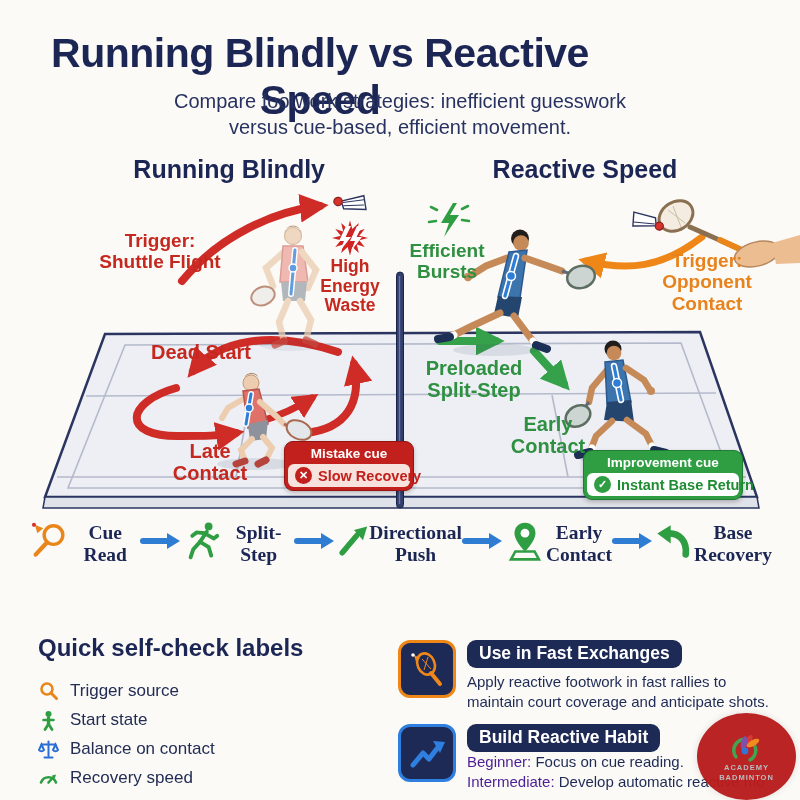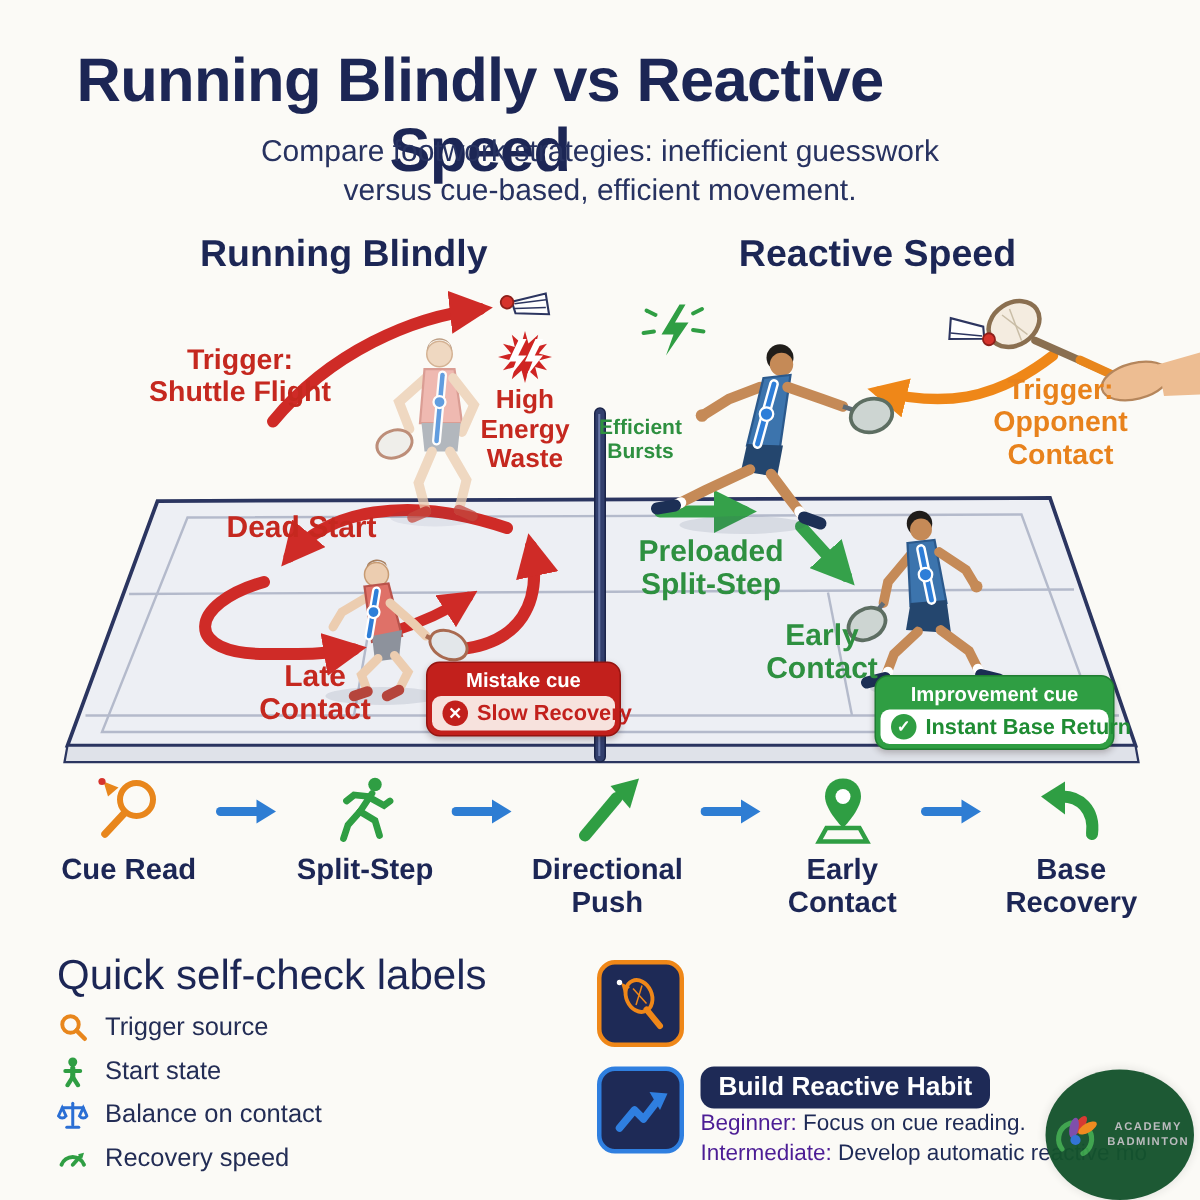--- a/index.html
+++ b/index.html
@@ -27,45 +27,45 @@
   .badge.mistake .bbody{background:#f7e2dd;}
   .badge.mistake .btext{color:#c2201c;}
   .badge.improve{background:#2f9e43;border:1.5px solid #1f7d31;}
   .badge.improve .bbody{background:#ffffff;}
   .badge.improve .btext{color:#1f8c33;}
   .cicon{width:17px;height:17px;border-radius:50%;display:flex;align-items:center;justify-content:center;
          color:#fff;font-size:11px;font-weight:800;flex-shrink:0;}
   .cicon.x{background:#c2201c;} .cicon.v{background:#2f9e43;}
   
   .flow{position:absolute;left:28px;top:516px;width:744px;display:flex;align-items:flex-start;}
-  .step{display:flex;flex-direction:column;align-items:center;}
+  .step{display:flex;flex-direction:row;align-items:center;font-family:Liberation Serif, serif;}
   .step .slabel{margin-top:6px;font-size:19.5px;font-weight:800;color:#1c2655;
                 text-align:center;white-space:pre-line;line-height:1.12;}
   .flowarrow{flex:1;display:flex;justify-content:center;margin-top:16px;}
   
   .selfcheck{position:absolute;left:38px;top:634px;width:330px;}
-  .selfcheck .sctitle{font-size:28px;font-weight:400;color:#1c2655;margin-bottom:9px;}
+  .selfcheck .sctitle{font-size:24px;font-weight:700;color:#1c2655;margin-bottom:19px;}
   .scitem{display:flex;align-items:flex-start;gap:11px;margin:8px 0;}
   .scitem .sclabel{font-size:17px;color:#232d55;}
   
   .callouts{position:absolute;left:398px;top:640px;width:375px;}
   .callout{display:flex;gap:11px;margin-bottom:13px;}
   .tile{width:52px;height:52px;border-radius:12px;background:#1e2a56;flex-shrink:0;
         display:flex;align-items:center;justify-content:center;}
   .tile.orange-b{border:3px solid #ef8718;}
   .tile.blue-b{border:3px solid #2f7fe0;}
   .cpill{display:inline-block;background:#1e2a56;color:#fff;font-size:17.5px;font-weight:800;
          padding:3px 12px 4px;border-radius:9px;}
   .cbody{font-size:15px;color:#1e2a56;margin-top:4px;line-height:1.3;width:312px;}
   .cline{font-size:15px;color:#1e2a56;line-height:1.35;}
   .cline .pfx{color:#4c1d95;font-weight:400;}
   
-  .logo{position:absolute;left:697px;top:713px;width:99px;height:87px;background:#14532d;
+  .logo{position:absolute;left:697px;top:713px;width:99px;height:87px;background:#b91c1c;
         border-radius:50%;box-shadow:0 0 8px rgba(0,0,0,.12);z-index:10;
-        display:flex;align-items:center;justify-content:center;opacity:.96;}
+        display:flex;flex-direction:column;align-items:center;justify-content:center;opacity:.96;}
   .logo .ltxt{font-size:7.5px;letter-spacing:1px;color:#b9b9bc;font-weight:700;line-height:1.3;text-align:center;margin-top:-2px;}
 </style>
 </head>
 <body>
 
 <div class="canvas">
 
   <svg class="scene-svg" width="800" height="800" viewBox="0 0 800 800">
     <defs>
       <marker id="mr" viewBox="0 0 10 10" refX="7" refY="5" markerWidth="3.6" markerHeight="3.6" orient="auto">
@@ -238,21 +238,21 @@
   <div class="colhead right">Reactive Speed</div>
 
   <div class="lbl red" style="left:92px;top:230px;width:136px;font-size:19px;">Trigger:
 Shuttle Flight</div>
   <div class="lbl red" style="left:305px;top:257px;width:90px;font-size:17.5px;">High
 Energy
 Waste</div>
   <div class="lbl red" style="left:140px;top:341px;width:122px;font-size:20px;">Dead Start</div>
   <div class="lbl red" style="left:158px;top:440px;width:104px;font-size:20px;">Late
 Contact</div>
-  <div class="lbl green" style="left:380px;top:240px;width:94px;font-size:14px;margin-top:37px;">Efficient
+  <div class="lbl green" style="left:400px;top:240px;width:94px;font-size:19px;">Efficient
 Bursts</div>
   <div class="lbl orange" style="left:652px;top:250px;width:110px;font-size:19px;">Trigger:
 Opponent
 Contact</div>
   <div class="lbl green" style="left:418px;top:357px;width:112px;font-size:20px;">Preloaded
 Split-Step</div>
   <div class="lbl green" style="left:502px;top:413px;width:92px;font-size:20px;">Early
 Contact</div>
 
   <div class="badge mistake" style="left:284px;top:441px;width:122px;">
@@ -390,20 +390,24 @@
       <div class="tile orange-b">
         <svg width="40" height="40" viewBox="0 0 40 40">
           <ellipse cx="19" cy="15" rx="8.5" ry="11" transform="rotate(-24 19 15)" fill="none" stroke="#ef8718" stroke-width="2.6"></ellipse>
           <line x1="15" y1="10" x2="24" y2="20" stroke="#ef8718" stroke-width="1"></line>
           <line x1="21" y1="8" x2="17" y2="21" stroke="#ef8718" stroke-width="1"></line>
           <line x1="24" y1="24" x2="33" y2="35" stroke="#ef8718" stroke-width="4" stroke-linecap="round"></line>
           <polygon points="7,6 13,9 9,13" fill="#ef8718"></polygon>
             <circle cx="6" cy="6" r="1.8" fill="#fff"></circle>
         </svg>
       </div>
+      <div>
+        <span class="cpill">Use in Fast Exchanges</span>
+        <div class="cbody">Apply reactive footwork in fast rallies to maintain court coverage and anticipate shots.</div>
+      </div>
     </div>
     <div class="callout">
       <div class="tile blue-b">
         <svg width="40" height="40" viewBox="0 0 40 40">
           <polyline points="6,32 16,20 22,26 32,13" fill="none" stroke="#2f7fe0" stroke-width="5" stroke-linecap="round" stroke-linejoin="round"></polyline>
           <polygon points="26,8 38,9 33,20" fill="#2f7fe0"></polygon>
         </svg>
       </div>
       <div>
         <span class="cpill">Build Reactive Habit</span>

